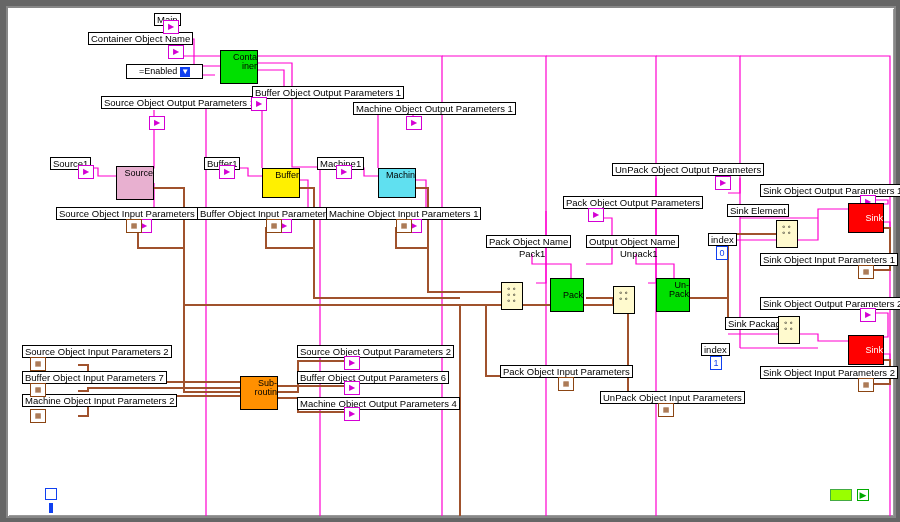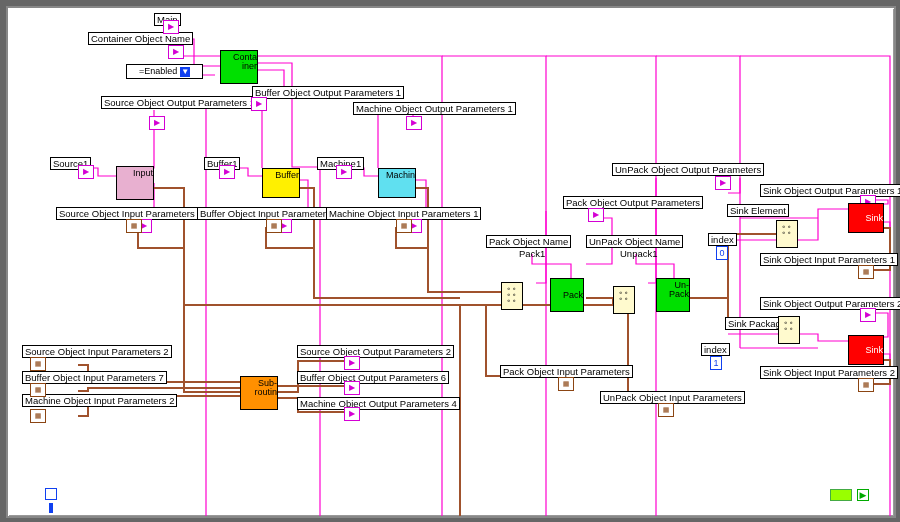--- a/index.html
+++ b/index.html
@@ -116,21 +116,21 @@
 <div class="lbl lblbox" style="left:14px;top:337px">Source Object Input Parameters 2</div>
 <div class="lbl lblbox" style="left:14px;top:363px">Buffer Object Input Parameters 7</div>
 <div class="lbl lblbox" style="left:14px;top:386px">Machine Object Input Parameters 2</div>
 <div class="lbl lblbox" style="left:289px;top:337px">Source Object Output Parameters 2</div>
 <div class="lbl lblbox" style="left:289px;top:363px">Buffer Object Output Parameters 6</div>
 <div class="lbl lblbox" style="left:289px;top:389px">Machine Object Output Parameters 4</div>
 <div class="lbl lblbox" style="left:478px;top:227px">Pack Object Name</div>
 <div class="lbl" style="left:509px;top:240px">Pack1</div>
 <div class="lbl lblbox" style="left:555px;top:188px">Pack Object Output Parameters</div>
 <div class="lbl lblbox" style="left:492px;top:357px">Pack Object Input Parameters</div>
-<div class="lbl lblbox" style="left:578px;top:227px">UnPack Object Name</div>
+<div class="lbl lblbox" style="left:578px;top:227px">Output Object Name</div>
 <div class="lbl" style="left:610px;top:240px">Unpack1</div>
 <div class="lbl lblbox" style="left:604px;top:155px">UnPack Object Output Parameters</div>
 <div class="lbl lblbox" style="left:592px;top:383px">UnPack Object Input Parameters</div>
 <div class="lbl lblbox" style="left:719px;top:196px">Sink Element</div>
 <div class="lbl lblbox" style="left:717px;top:309px">Sink Package</div>
 <div class="lbl lblbox" style="left:752px;top:176px">Sink Object Output Parameters 1</div>
 <div class="lbl lblbox" style="left:752px;top:245px">Sink Object Input Parameters 1</div>
 <div class="lbl lblbox" style="left:752px;top:289px">Sink Object Output Parameters 2</div>
 <div class="lbl lblbox" style="left:752px;top:358px">Sink Object Input Parameters 2</div>
 <div class="lbl lblbox" style="left:700px;top:225px">index</div>
@@ -161,21 +161,21 @@
 <div class="termb" style="left:22px;top:349px">▦</div>
 <div class="termb" style="left:22px;top:375px">▦</div>
 <div class="termb" style="left:22px;top:401px">▦</div>
 <div class="termb" style="left:550px;top:369px">▦</div>
 <div class="termb" style="left:650px;top:395px">▦</div>
 <div class="termb" style="left:850px;top:257px">▦</div>
 <div class="termb" style="left:850px;top:370px">▦</div>
 
 <div class="nd nd-cont" style="left:212px;top:42px"><span style="white-space:pre-line">Conta
 iner</span></div>
-<div class="nd nd-source" style="left:108px;top:158px"><span>Input</span></div>
+<div class="nd nd-source" style="left:108px;top:158px"><span>Source</span></div>
 <div class="nd nd-buf" style="left:254px;top:160px"><span>Buffer</span></div>
 <div class="nd nd-mach" style="left:370px;top:160px"><span>Machin</span></div>
 <div class="nd nd-sub" style="left:232px;top:368px"><span style="white-space:pre-line">Sub-
 routin</span></div>
 <div class="nd nd-pack" style="left:542px;top:270px"><span>Pack</span></div>
 <div class="nd nd-unpack" style="left:648px;top:270px"><span style="white-space:pre-line">Un-
 Pack</span></div>
 <div class="nd nd-sink" style="left:840px;top:195px"><span>Sink</span></div>
 <div class="nd nd-sink" style="left:840px;top:327px"><span>Sink</span></div>
 

